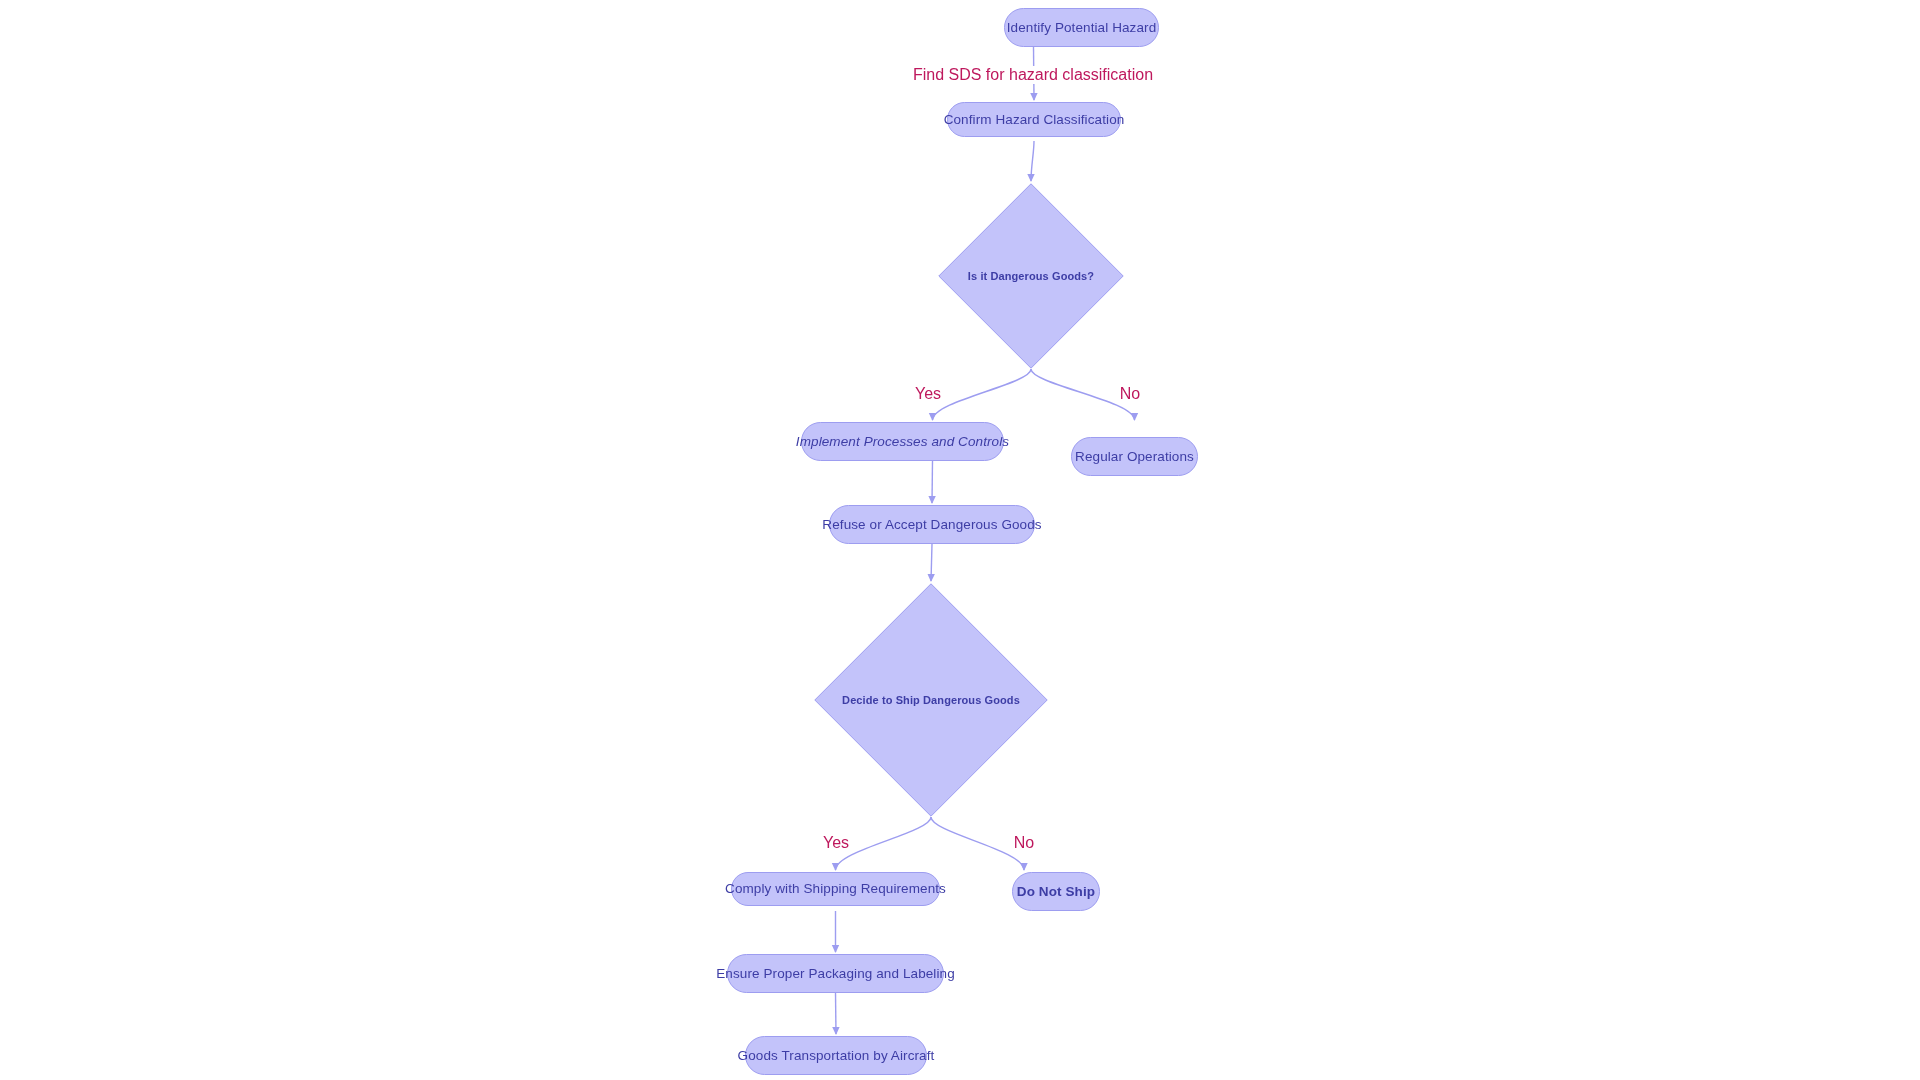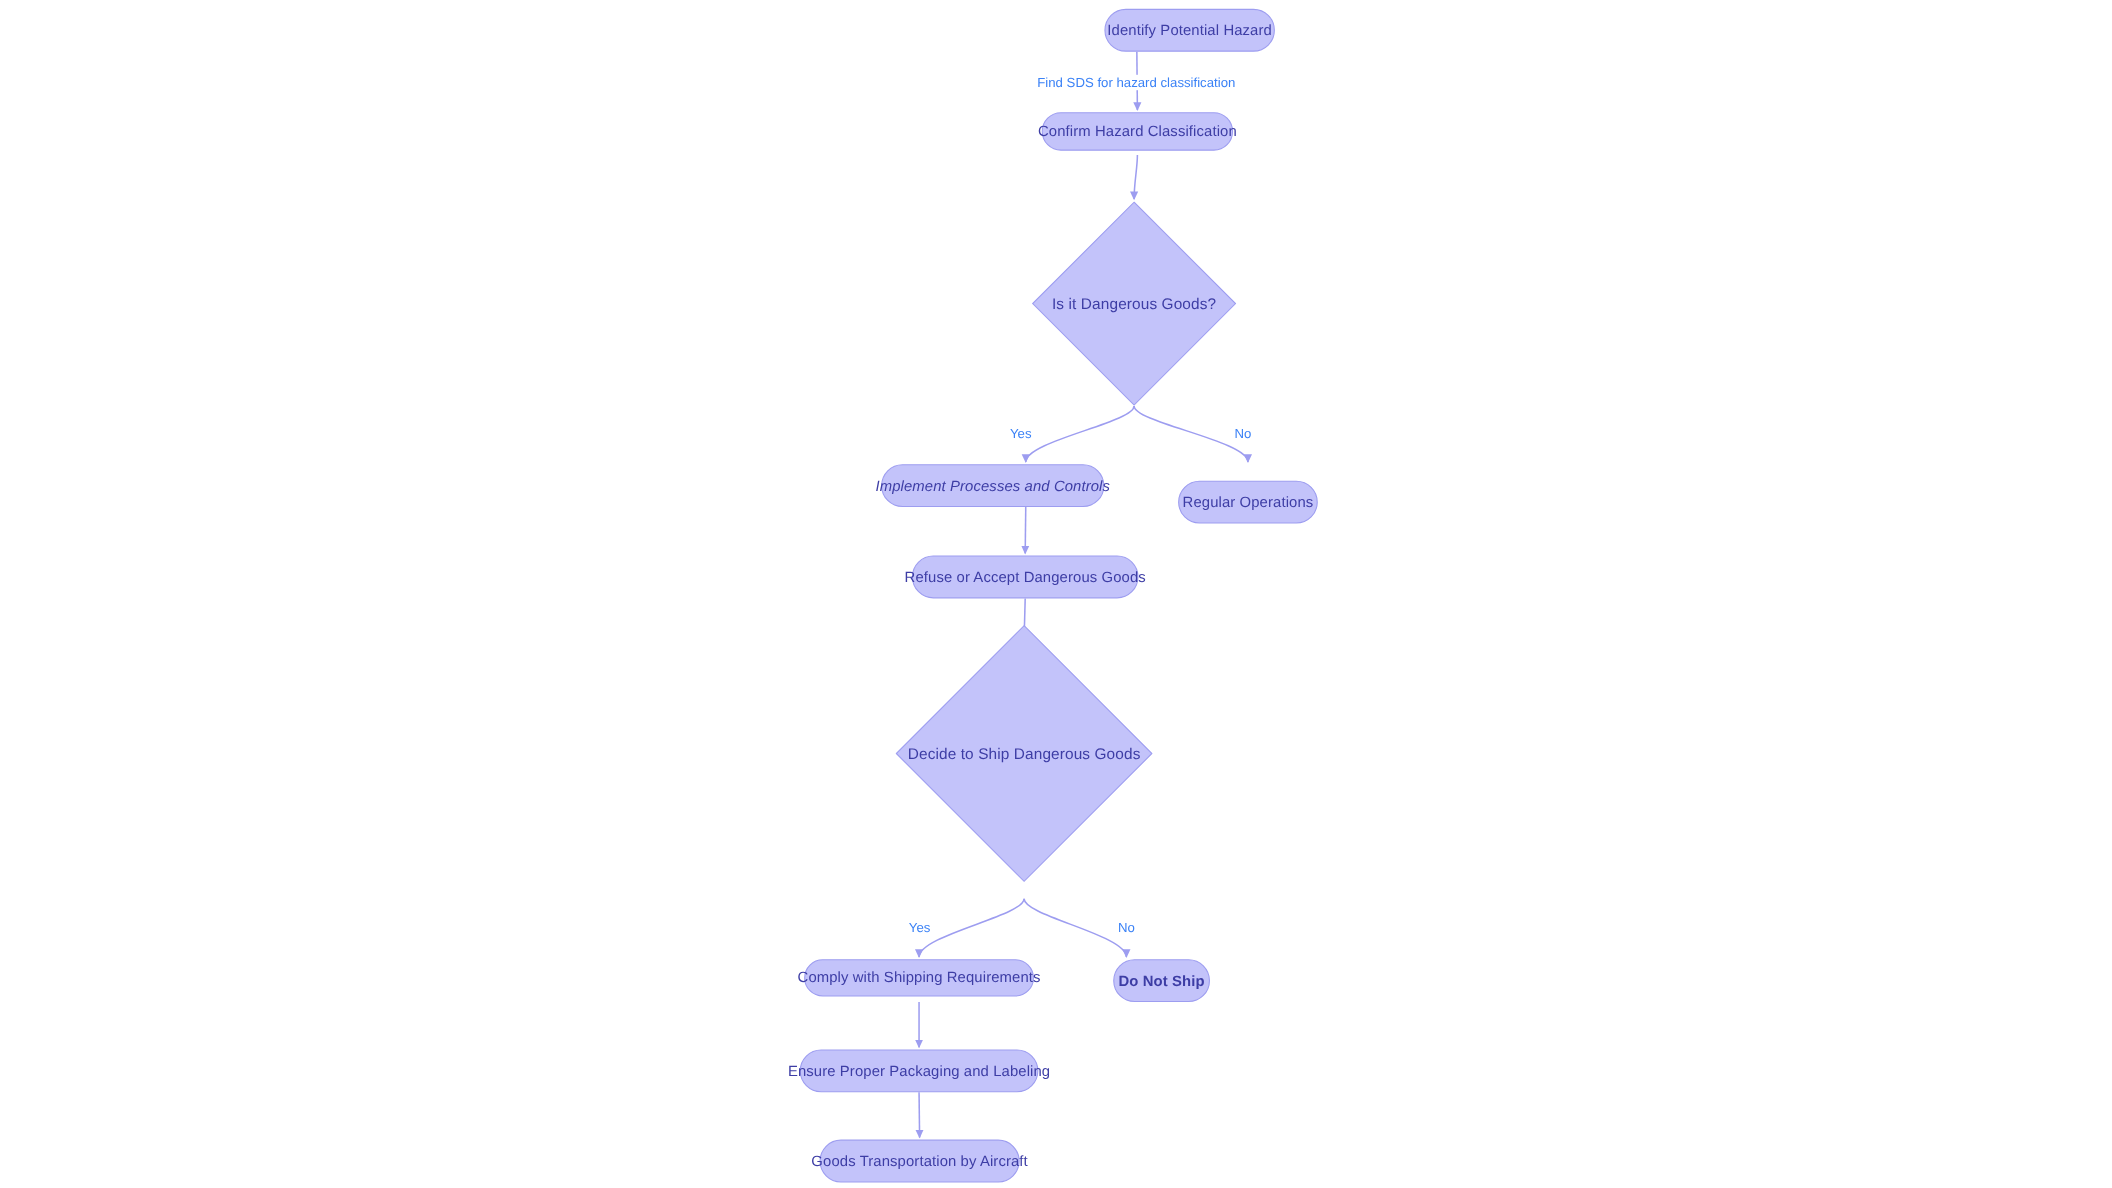--- a/index.html
+++ b/index.html
@@ -53,27 +53,28 @@
     position: absolute;
     left: 0;
     top: 0;
     width: 100%;
     height: 100%;
   }
   .diamond-label {
     position: relative;
     z-index: 2;
     color: #3d3da5;
-    font-size: 14px;
+    font-size: 11px;
     white-space: nowrap;
+    font-weight: bold;
   }
   .edge-label {
     position: absolute;
-    color: #3b82f6;
-    font-size: 12px;
+    color: #be185d;
+    font-size: 16px;
     background: #ffffff;
     padding: 0 3px;
     white-space: nowrap;
     transform: translate(-50%, -50%);
   }
 </style>
 </head>
 <body>
 
 <div id="flow-root">
@@ -113,21 +114,21 @@
       </div>
       <div class="node process" style="left: 801px; top: 422px; width: 203px; height: 39px; font-style: italic;">
         <span>Implement Processes and Controls</span>
       </div>
       <div class="node process" style="left: 1071px; top: 437px; width: 127px; height: 39px;">
         <span>Regular Operations</span>
       </div>
       <div class="node process" style="left: 829px; top: 505px; width: 206px; height: 39px;">
         <span>Refuse or Accept Dangerous Goods</span>
       </div>
-      <div class="node decision" style="left: 814px; top: 568px; width: 234px; height: 234px;">
+      <div class="node decision" style="left: 814px; top: 583px; width: 234px; height: 234px;">
         <svg class="diamond-shape" viewBox="0 0 234 234">
           <polygon points="117,0.8 233.2,117 117,233.2 0.8,117" fill="#c3c3fa" stroke="#9d9df0" stroke-width="1"></polygon>
         </svg>
         <span class="diamond-label">Decide to Ship Dangerous Goods</span>
       </div>
       <div class="node process" style="left: 731px; top: 872px; width: 209px; height: 34px;">
         <span>Comply with Shipping Requirements</span>
       </div>
       <div class="node process" style="left: 1012px; top: 872px; width: 88px; height: 39px; font-weight: bold;">
         <span>Do Not Ship</span>

